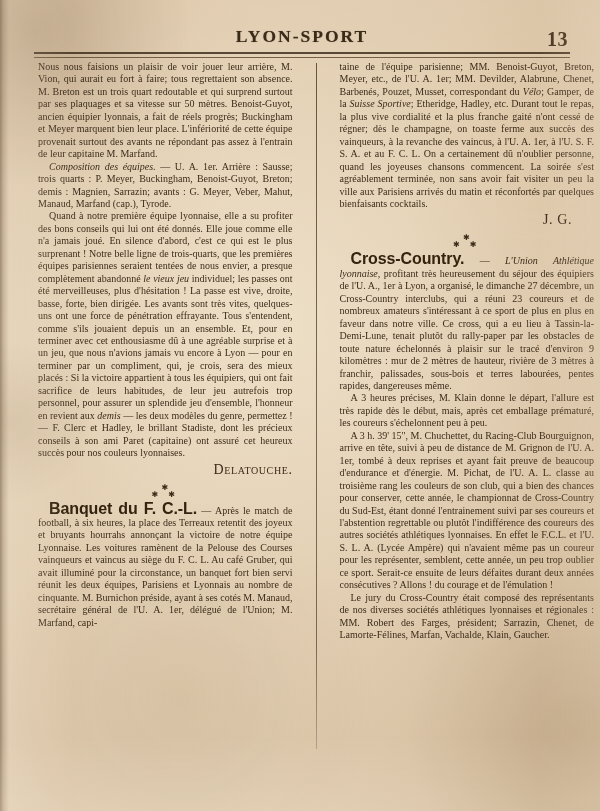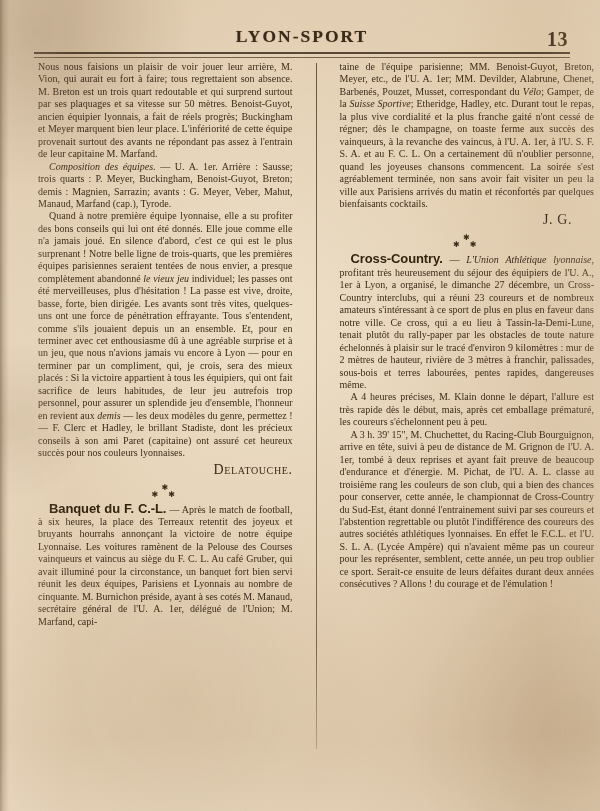--- a/index.html
+++ b/index.html
@@ -155,21 +155,21 @@
     line-height: 10px;
     margin: 5px 0 3px 0;
     letter-spacing: 1px;
   }
   .sep .top { display: block; font-size: 8px; height: 7px; }
   .sep .bot { display: block; font-size: 8px; letter-spacing: 4px; }
 
   .rubric {
     font-family: "Liberation Sans", sans-serif;
     font-weight: bold;
-    font-size: 13px;
+    font-size: 16px;
     letter-spacing: -0.1px;
     color: #33230f;
   }
 
   
   #ink-fade {
     position: absolute;
     inset: 0;
     z-index: 5;
     pointer-events: none;
@@ -224,24 +224,25 @@
 
         <div class="sig center-right">J. G.</div>
 
         <div class="sep">
           <span class="top">✱</span>
           <span class="bot">✱ ✱</span>
         </div>
 
         <p class="indent"><span class="rubric">Cross-Country.</span><span> — </span><span class="it">L'Union Athlétique lyonnaise</span><span>, profitant très heureusement du séjour des équipiers de l'U. A., 1er à Lyon, a organisé, le dimanche 27 décembre, un Cross-Country interclubs, qui a réuni 23 coureurs et de nombreux amateurs s'intéressant à ce sport de plus en plus en faveur dans notre ville. Ce cross, qui a eu lieu à Tassin-la-Demi-Lune, tenait plutôt du rally-paper par les obstacles de toute nature échelonnés à plaisir sur le tracé d'environ 9 kilomètres : mur de 2 mètres de hauteur, rivière de 3 mètres à franchir, palissades, sous-bois et terres labourées, pentes rapides, dangereuses même.</span></p>
 
-        <p class="indent">A 4 heures précises, M. Klain donne le départ, l'allure est très rapide dès le début, mais, après cet emballage prématuré, les coureurs s'échelonnent peu à peu.</p>
+        <p class="indent">A 3 heures précises, M. Klain donne le départ, l'allure est très rapide dès le début, mais, après cet emballage prématuré, les coureurs s'échelonnent peu à peu.</p>
 
         <p class="indent">A 3 h. 39' 15", M. Chuchettet, du Racing-Club Bourguignon, arrive en tête, suivi à peu de distance de M. Grignon de l'U. A. 1er, tombé à deux reprises et ayant fait preuve de beaucoup d'endurance et d'énergie. M. Pichat, de l'U. A. L. classe au troisième rang les couleurs de son club, qui a bien des chances pour conserver, cette année, le championnat de Cross-Country du Sud-Est, étant donné l'entrainement suivi par ses coureurs et l'abstention regrettable ou plutôt l'indifférence des coureurs des autres sociétés athlétiques lyonnaises. En effet le F.C.L. et l'U. S. L. A. (Lycée Ampère) qui n'avaient même pas un coureur pour les représenter, semblent, cette année, un peu trop oublier ce sport. Serait-ce ensuite de leurs défaites durant deux années consécutives ? Allons ! du courage et de l'émulation !</p>
 
+        <p class="indent">Le jury du Cross-Country était composé des représentants de nos diverses sociétés athlétiques lyonnaises et régionales : MM. Robert des Farges, président; Sarrazin, Chenet, de Lamorte-Félines, Marfan, Vachalde, Klain, Gaucher.</p>
 
       </div>
 
     </div>
   </div>
 
   <div id="ink-fade"></div>
 </div>
 
 </body></html>

